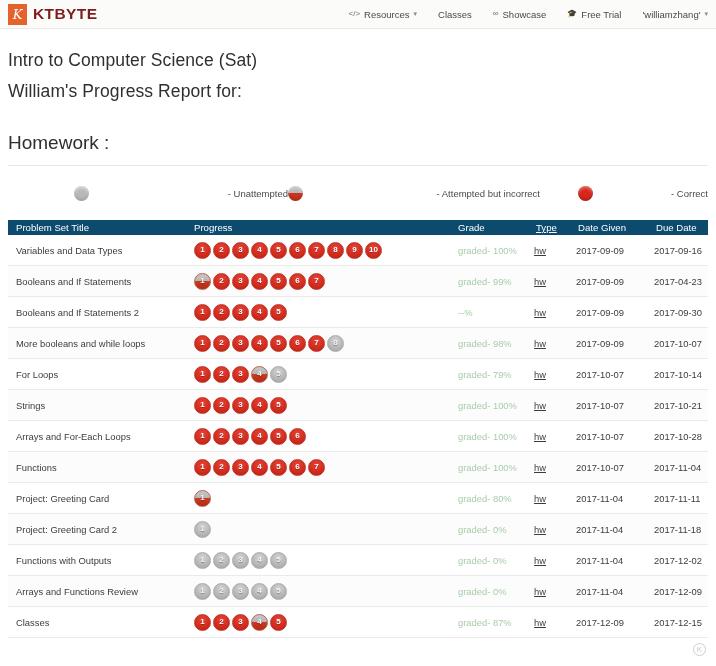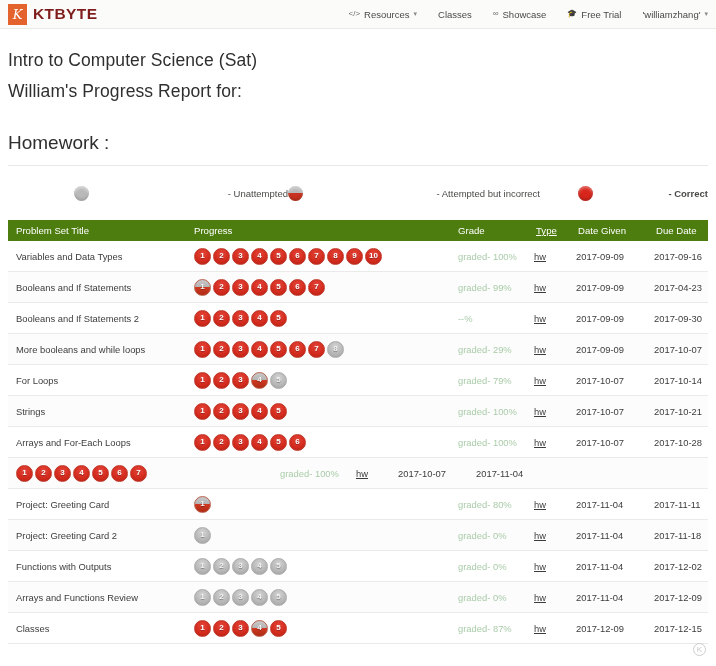--- a/index.html
+++ b/index.html
@@ -54,40 +54,40 @@
 
   
   .legend {
     display: flex; align-items: center;
     margin: 14px 8px 0 8px;
     height: 26px;
   }
   .legend-cell { display: flex; align-items: center; gap: 19px; justify-content: space-between; }
   .legend-cell.a { width: 40%; padding-left: 66px; }
   .legend-cell.b { width: 36%; }
-  .legend-cell.c { width: 24%; padding-left: 38px; font-weight: bold; }
+  .legend-cell.c { width: 24%; padding-left: 38px; }
   .legend-txt { font-size: 9.5px; color: #4a4a48; }
 
   .dot {
     width: 15px; height: 15px; border-radius: 50%;
     display: inline-block; flex: none;
   }
   .dot.gray { background: #b9b9b9; box-shadow: inset 0 -2px 3px rgba(0,0,0,.14), inset 0 2px 3px rgba(255,255,255,.5); }
   .dot.red  { background: #d9261c; box-shadow: inset 0 -2px 3px rgba(0,0,0,.2), inset 0 2px 3px rgba(255,255,255,.35); }
   .dot.half {
     background: linear-gradient(to bottom, #b9b9b9 0%, #b9b9b9 48%, #c9331f 48%, #c9331f 100%);
     box-shadow: inset 0 -2px 3px rgba(0,0,0,.18), inset 0 2px 3px rgba(255,255,255,.4);
   }
 
   
   .tbl { margin: 14px 8px 0 8px; width: 700px; }
   .thead {
-    background: #4d7c0f; color: #ffffff;
+    background: #0c4a6e; color: #ffffff;
     display: flex; align-items: center;
-    height: 21px; font-size: 9.6px;
+    height: 15px; font-size: 9.6px;
   }
   .thead .th { padding-left: 8px; }
   .row {
     display: flex; align-items: center;
     height: 31px;
     border-bottom: 1px solid #eaeaea;
     font-size: 9.4px; color: #3c3c3c;
   }
   .row:nth-child(odd) { background: #ffffff; }
   .row:nth-child(even) { background: #fcfcfc; }
@@ -250,21 +250,21 @@
           <div class="c-progress">
             <span class="pdot red">1</span>
             <span class="pdot red">2</span>
             <span class="pdot red">3</span>
             <span class="pdot red">4</span>
             <span class="pdot red">5</span>
             <span class="pdot red">6</span>
             <span class="pdot red">7</span>
             <span class="pdot gray">8</span>
           </div>
-          <div class="c-grade">graded- 29%</div>
+          <div class="c-grade">graded- 98%</div>
           <div class="c-type">hw</div>
           <div class="c-given">2017-09-09</div>
           <div class="c-due">2017-10-07</div>
         </div>
         <div class="row">
           <div class="c-title">For Loops</div>
           <div class="c-progress">
             <span class="pdot red">1</span>
             <span class="pdot red">2</span>
             <span class="pdot red">3</span>
@@ -299,20 +299,21 @@
             <span class="pdot red">4</span>
             <span class="pdot red">5</span>
             <span class="pdot red">6</span>
           </div>
           <div class="c-grade">graded- 100%</div>
           <div class="c-type">hw</div>
           <div class="c-given">2017-10-07</div>
           <div class="c-due">2017-10-28</div>
         </div>
         <div class="row">
+          <div class="c-title">Functions</div>
           <div class="c-progress">
             <span class="pdot red">1</span>
             <span class="pdot red">2</span>
             <span class="pdot red">3</span>
             <span class="pdot red">4</span>
             <span class="pdot red">5</span>
             <span class="pdot red">6</span>
             <span class="pdot red">7</span>
           </div>
           <div class="c-grade">graded- 100%</div>

